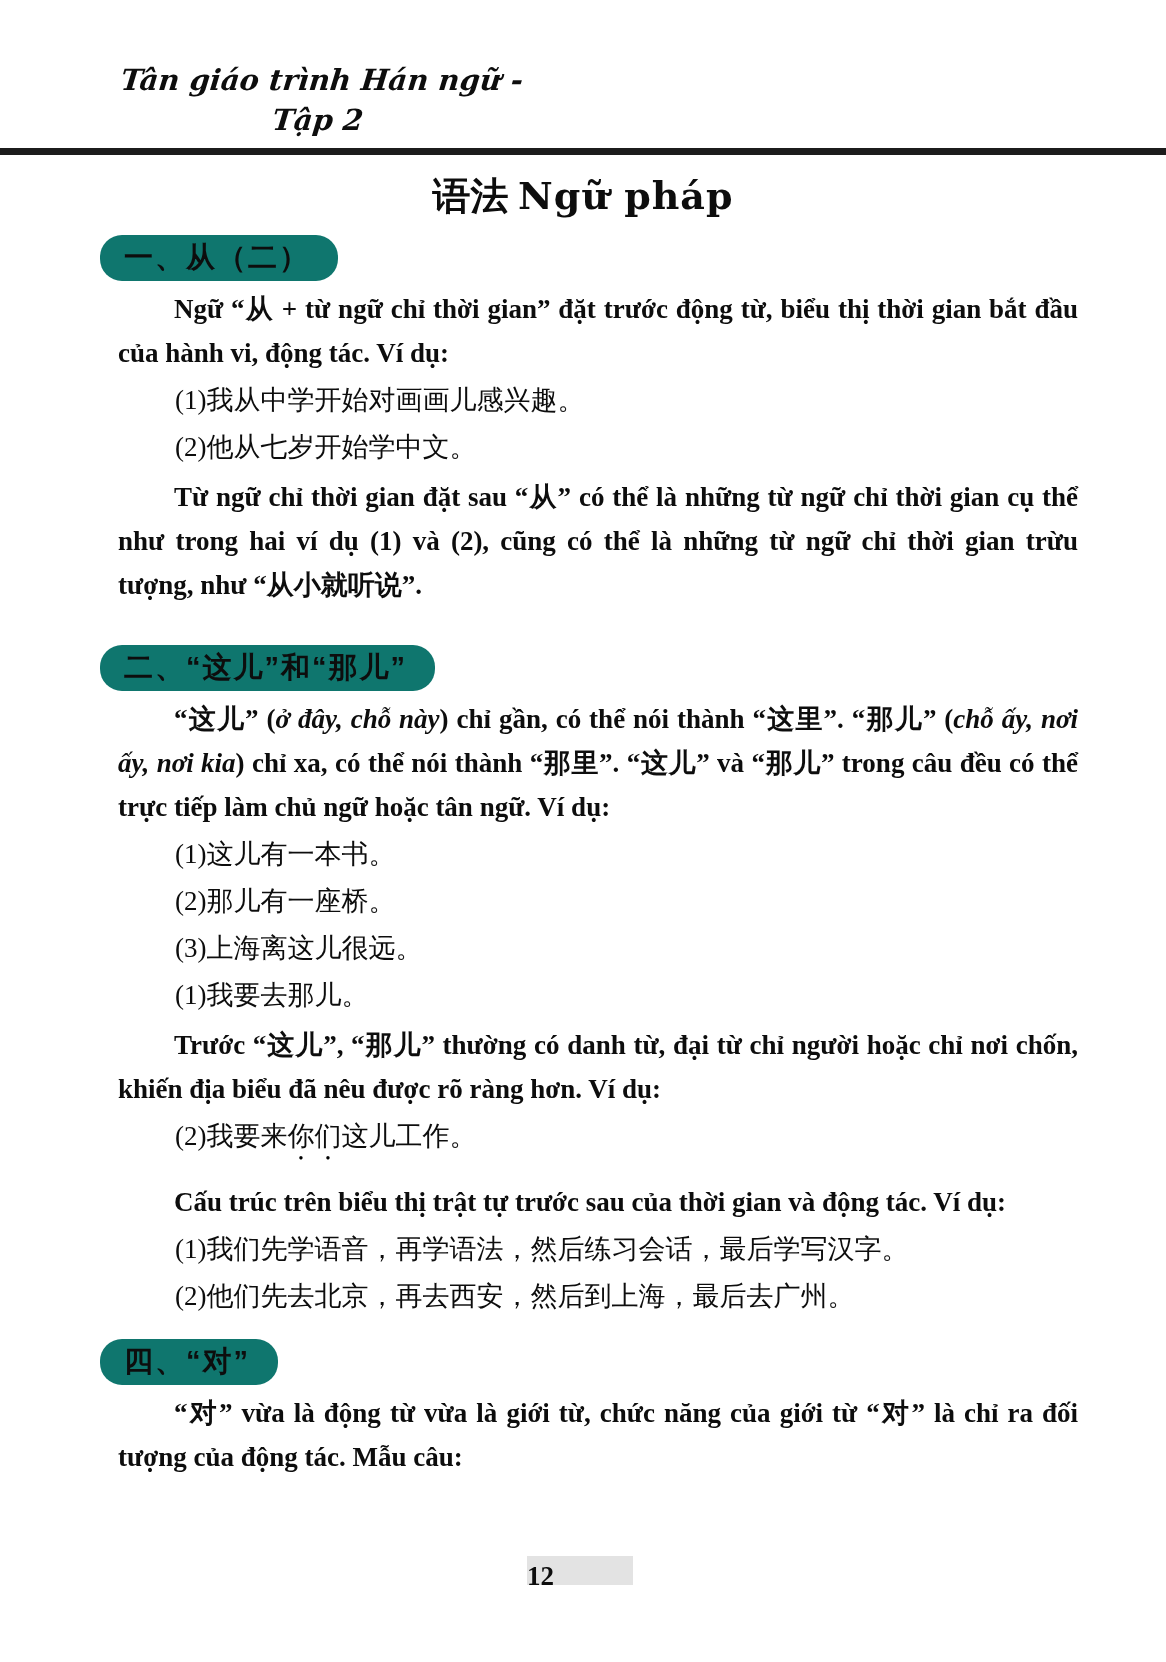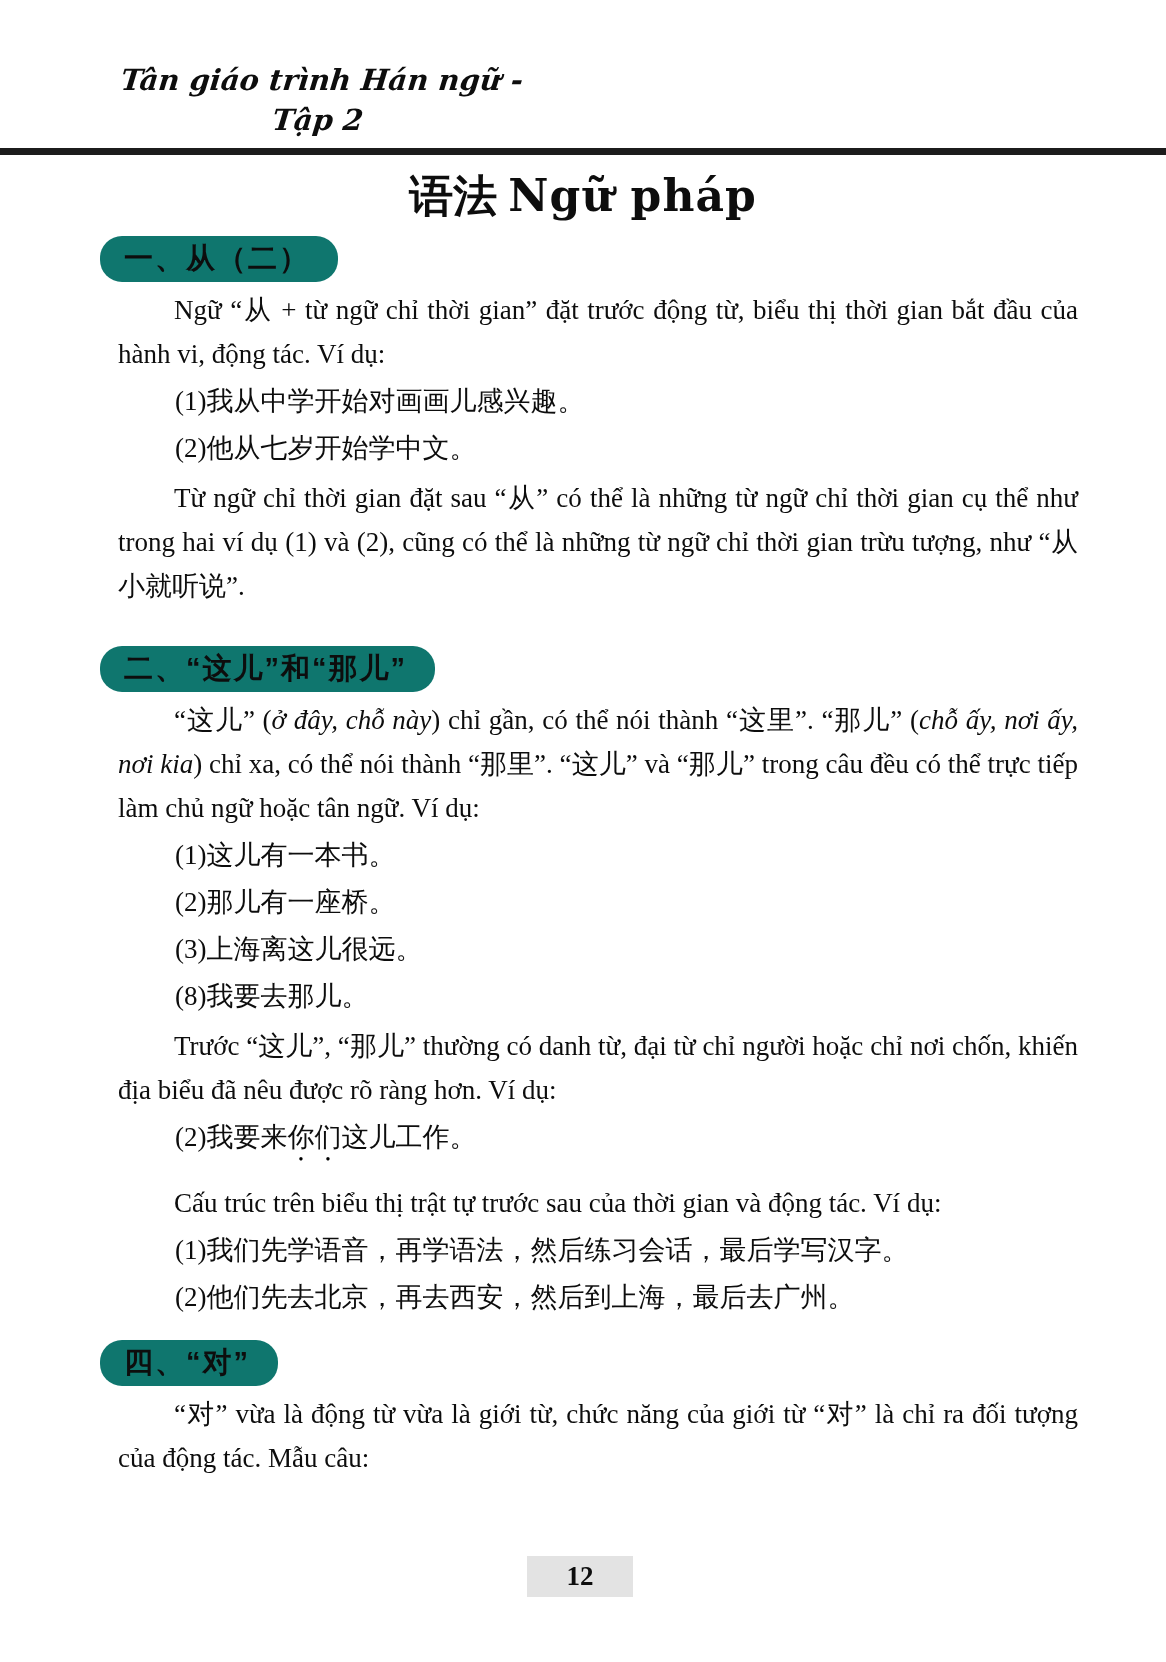--- a/index.html
+++ b/index.html
@@ -25,21 +25,21 @@
   }
   .head-rule {
     margin-top: 8px;
     width: 100%;
     height: 7px;
     background: #1c1c1c;
   }
   .title {
     margin: 16px 0 0 0;
     text-align: center;
-    font-size: 44px;
+    font-size: 38px;
     line-height: 50px;
     font-weight: bold;
   }
   .title-zh { font-family: "Liberation Sans", sans-serif; font-weight: bold; }
   .title-vi { font-family: "DejaVu Serif", serif; font-weight: bold; letter-spacing: 1px; }
   .pill {
     display: inline-block;
     margin: 14px 0 0 100px;
     background: #0f766e;
     border-radius: 22px;
@@ -48,21 +48,21 @@
     font-weight: bold;
     font-size: 29px;
     line-height: 34px;
     letter-spacing: 2px;
   }
   .para {
     margin: 6px 88px 0 118px;
     text-align: justify;
     font-size: 27px;
     line-height: 44px;
-    font-weight: 400;
+    font-weight: 700;
   }
   .para.first-indent { text-indent: 56px; }
   .example {
     margin: 3px 88px 3px 175px;
     font-size: 27px;
     line-height: 44px;
     font-weight: 400;
   }
   .ital { font-style: italic; }
   .em-dots {
@@ -70,23 +70,22 @@
     -webkit-text-emphasis-position: under;
     text-emphasis: filled dot #000;
     text-emphasis-position: under right;
   }
   .example.has-dots { margin-bottom: 14px; }
   .page-number-box {
     position: absolute;
     left: 527px;
     top: 1556px;
     width: 106px;
-    height: 41px;
+    height: 29px;
     background: #e3e3e3;
-    text-align: center;
     font-size: 27px;
     line-height: 41px;
     font-weight: 600;
   }
   .gap-s2 { margin-top: 38px; }
   .gap-s3 { margin-top: 30px; }
   .gap-s4 { margin-top: 18px; }
 </style>
 </head>
 <body>
@@ -105,21 +104,21 @@
     <p class="example">(2)他从七岁开始学中文。</p>
     <p class="para first-indent">Từ ngữ chỉ thời gian đặt sau “从” có thể là những từ ngữ chỉ thời gian cụ thể như trong hai ví dụ (1) và (2), cũng có thể là những từ ngữ chỉ thời gian trừu tượng, như “从小就听说”.</p>
   </div>
 
   <div>
     <div class="pill gap-s2">二、“这儿”和“那儿”</div>
     <p class="para first-indent"><span>“这儿” (</span><span class="ital">ở đây, chỗ này</span><span>) chỉ gần, có thể nói thành “这里”. “那儿” (</span><span class="ital">chỗ ấy, nơi ấy, nơi kia</span><span>) chỉ xa, có thể nói thành “那里”. “这儿” và “那儿” trong câu đều có thể trực tiếp làm chủ ngữ hoặc tân ngữ. Ví dụ:</span></p>
     <p class="example">(1)这儿有一本书。</p>
     <p class="example">(2)那儿有一座桥。</p>
     <p class="example">(3)上海离这儿很远。</p>
-    <p class="example">(8)我要去那儿。</p>
+    <p class="example">(1)我要去那儿。</p>
     <p class="para first-indent">Trước “这儿”, “那儿” thường có danh từ, đại từ chỉ người hoặc chỉ nơi chốn, khiến địa biểu đã nêu được rõ ràng hơn. Ví dụ:</p>
     <p class="example has-dots"><span>(2)我要来</span><span class="em-dots">你们</span><span>这儿工作。</span></p>
   </div>
 
   <div>
     <p class="para first-indent">Cấu trúc trên biểu thị trật tự trước sau của thời gian và động tác. Ví dụ:</p>
     <p class="example">(1)我们先学语音，再学语法，然后练习会话，最后学写汉字。</p>
     <p class="example">(2)他们先去北京，再去西安，然后到上海，最后去广州。</p>
   </div>
 

